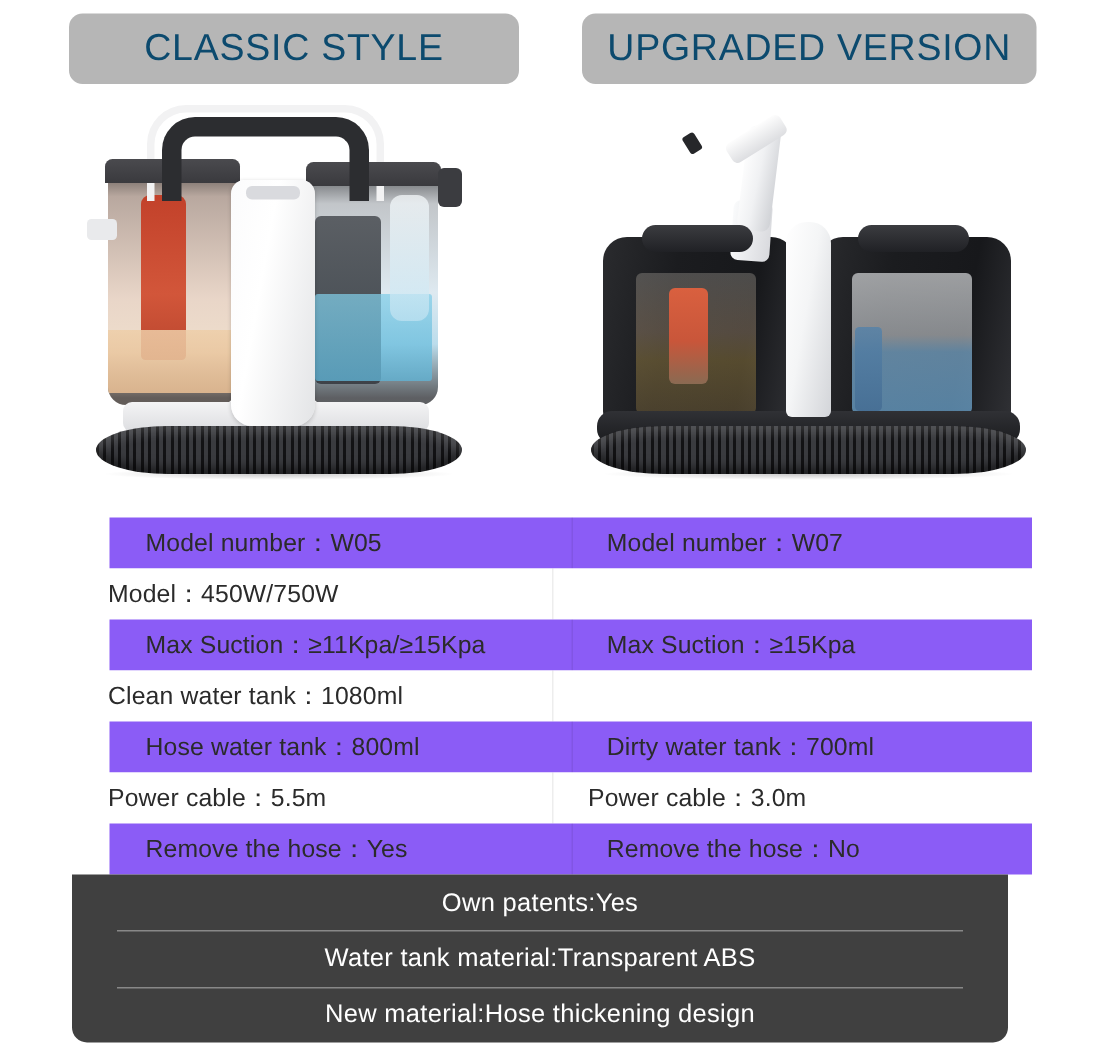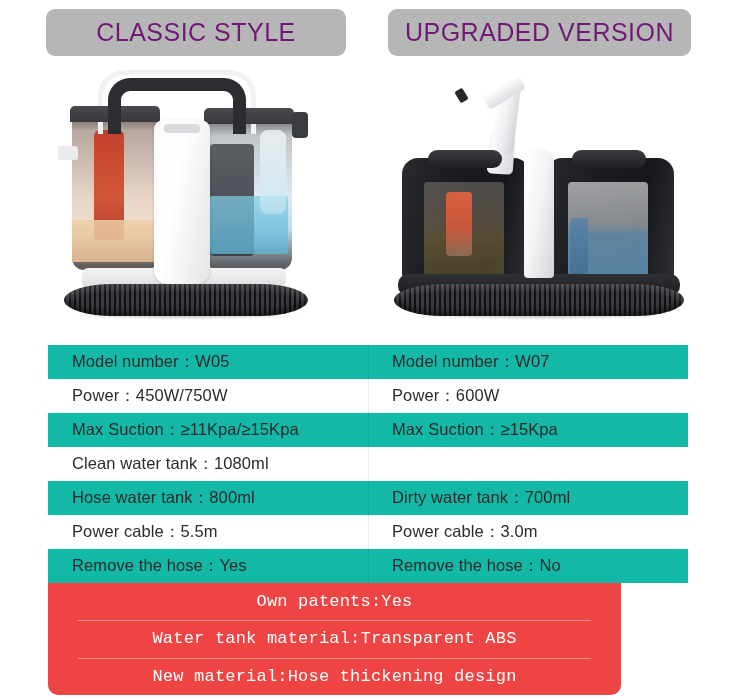--- a/index.html
+++ b/index.html
@@ -23,21 +23,21 @@
     top: 9px;
     left: 0;
     width: 729px;
     height: 52px;
   }
   .badge {
     position: absolute;
     height: 47px;
     border-radius: 9px;
     background: #b6b6b6;
-    color: #701a75;
+    color: #0c4a6e;
     display: flex;
     align-items: center;
     justify-content: center;
     font-size: 25px;
     letter-spacing: 0.5px;
     font-weight: 400;
     white-space: nowrap;
   }
   .badge-left  { left: 46px;  width: 300px; }
   .badge-right { left: 388px; width: 303px; }
@@ -322,21 +322,21 @@
     position: absolute;
     left: 48px;
     top: 345px;
     width: 640px;
   }
   .spec-row {
     display: flex;
     height: 34px;
     position: relative;
   }
-  .spec-row.shaded { background: #14b8a6; }
+  .spec-row.shaded { background: #8b5cf6; margin-left: 25px; }
   .spec-row.plain  { background: #ffffff; }
   .spec-cell {
     flex: 0 0 50%;
     box-sizing: border-box;
     display: flex;
     align-items: center;
     padding-left: 24px;
     font-size: 16.5px;
     color: #2b2b2b;
     white-space: nowrap;
@@ -351,26 +351,25 @@
     width: 1px;
     height: 34px;
     background: rgba(0,0,0,.07);
   }
 
   
   .shared-panel {
     position: absolute;
     left: 48px;
     top: 583px;
-    width: 573px;
+    width: 624px;
     height: 112px;
-    background: #ef4444;
+    background: #404040;
     border-radius: 0 0 10px 10px;
     overflow: hidden;
-    font-family: Liberation Mono, monospace;
   }
   .shared-row {
     height: 37.33px;
     display: flex;
     align-items: center;
     justify-content: center;
     color: #ffffff;
     font-size: 17px;
     letter-spacing: 0.2px;
     position: relative;
@@ -437,22 +436,21 @@
 </div>
 
 <div class="spec-table">
 
   <div class="spec-row shaded">
     <div class="spec-cell">Model number：W05</div>
     <div class="spec-cell right-cell">Model number：W07</div>
   </div>
 
   <div class="spec-row plain">
-    <div class="spec-cell">Power：450W/750W</div>
-    <div class="spec-cell right-cell">Power：600W</div>
+    <div class="spec-cell">Model：450W/750W</div>
   </div>
 
   <div class="spec-row shaded">
     <div class="spec-cell">Max Suction：≥11Kpa/≥15Kpa</div>
     <div class="spec-cell right-cell">Max Suction：≥15Kpa</div>
   </div>
 
   <div class="spec-row plain">
     <div class="spec-cell">Clean water tank：1080ml</div>
   </div>

